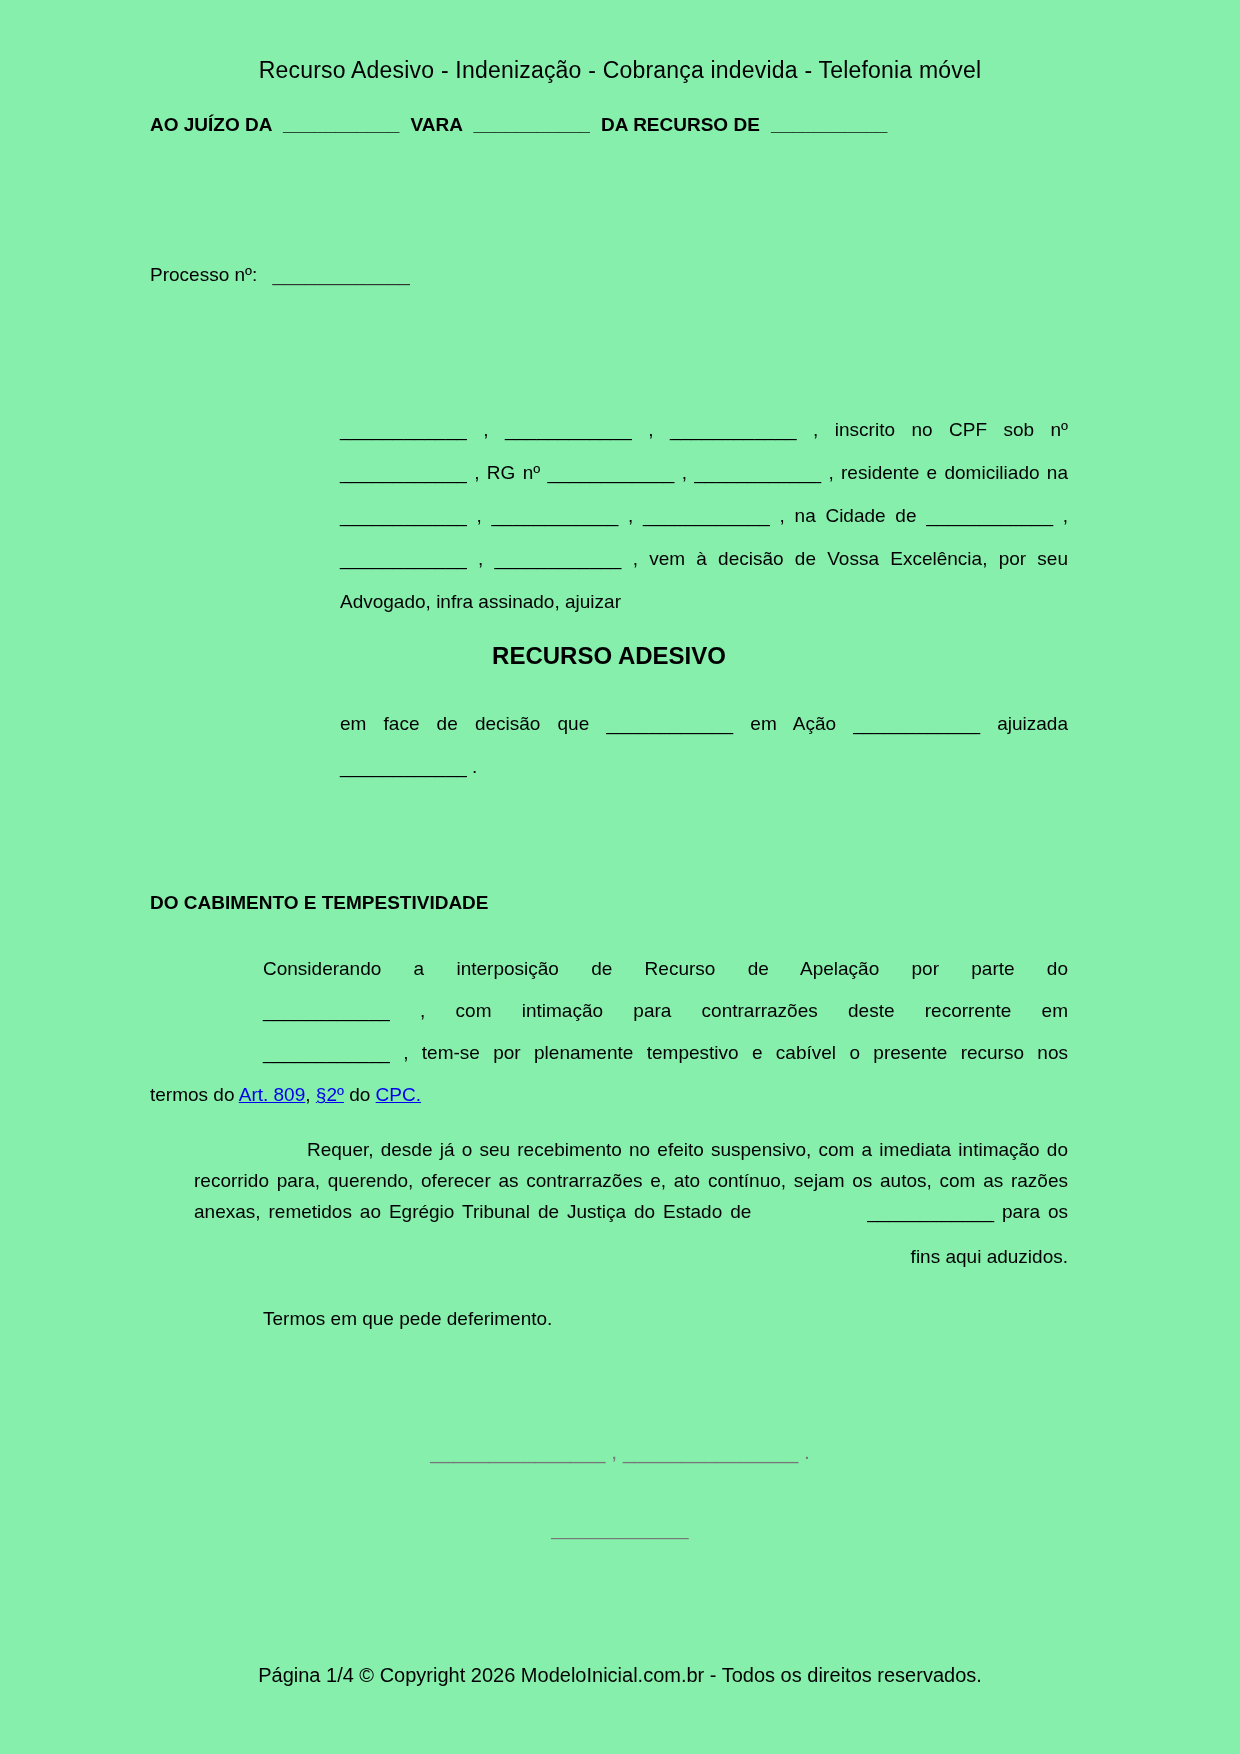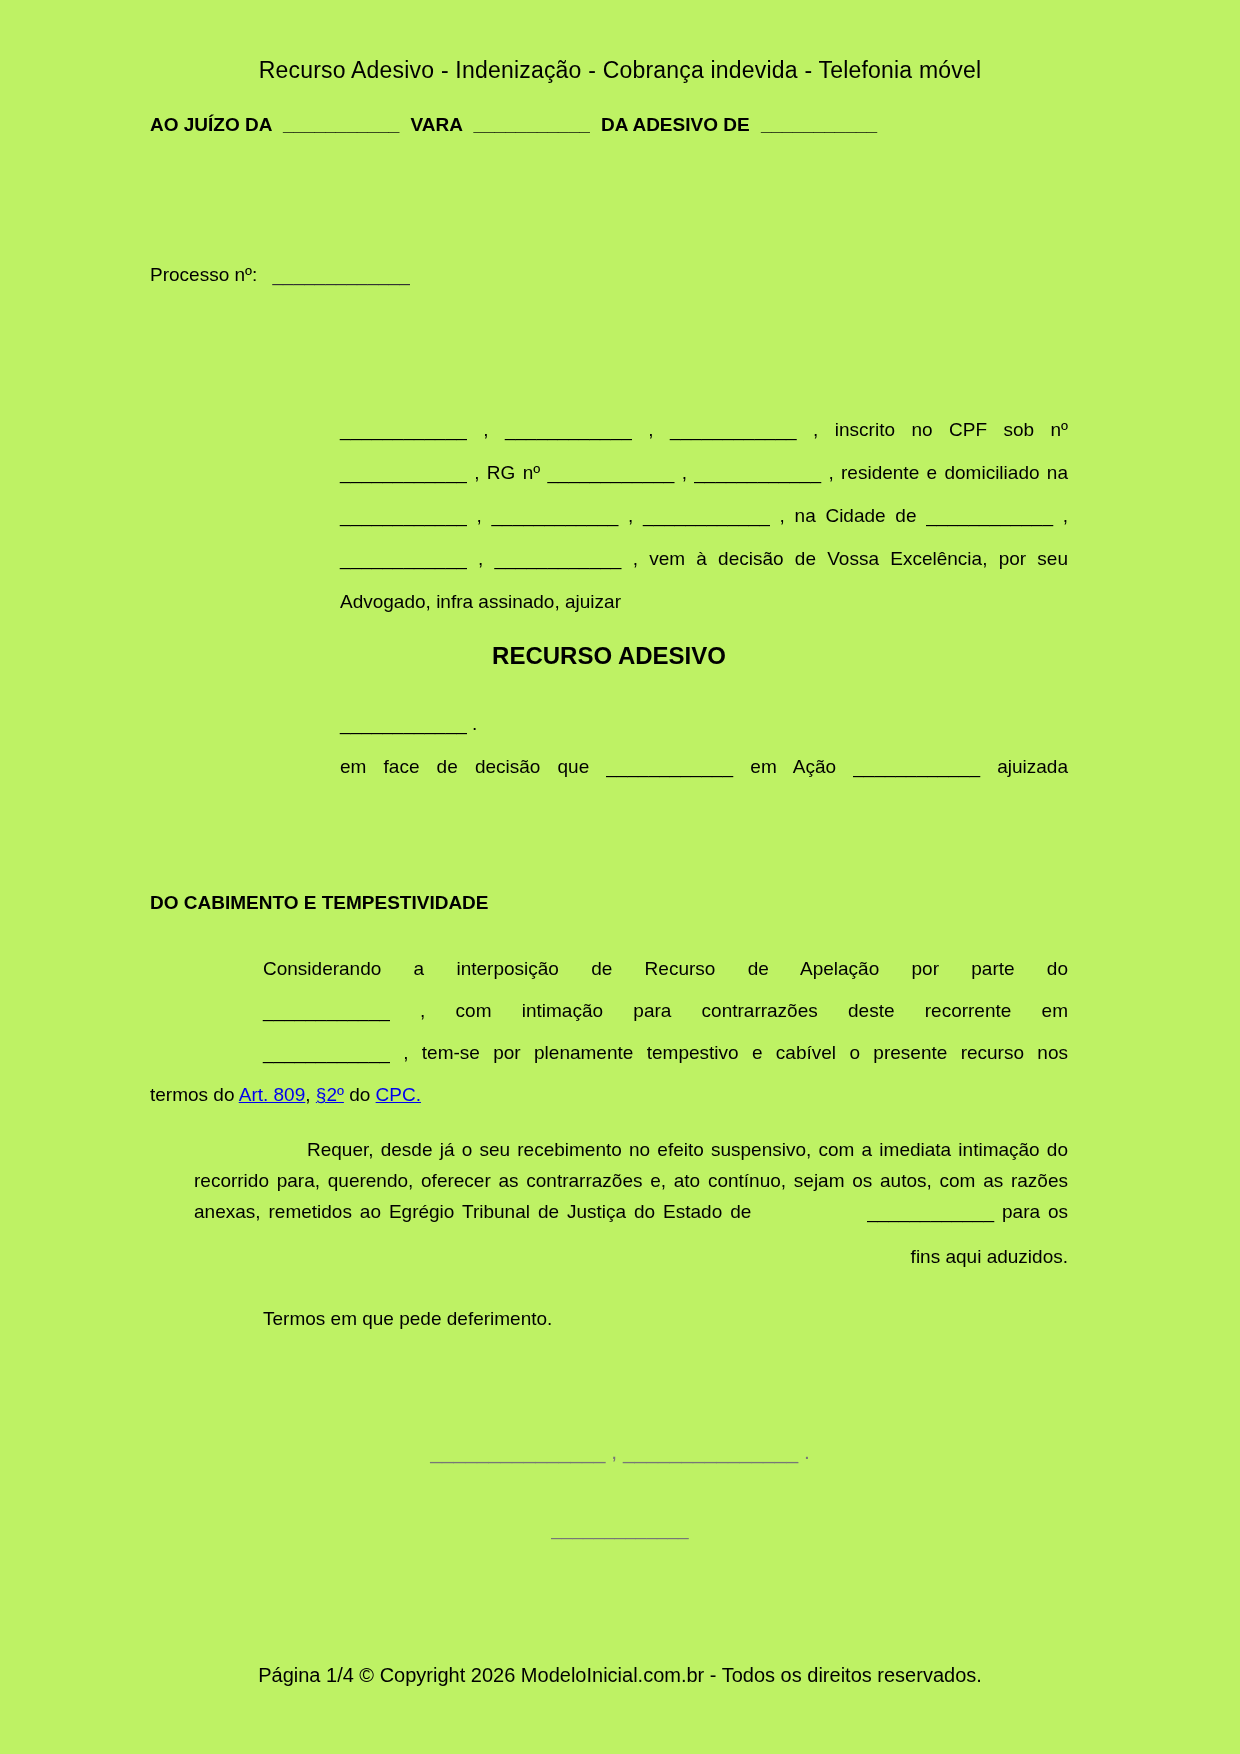--- a/index.html
+++ b/index.html
@@ -1,19 +1,19 @@
 <!DOCTYPE html>
 <html lang="pt-BR"><head>
 <meta charset="utf-8">
 <style>
   html,body { margin:0; padding:0; background:#ffffff; }
   .page {
     position:relative;
     width:1240px; height:1754px;
-    background:#bef264;
+    background:#86efac;
     font-family:"Liberation Sans", sans-serif;
     color:#000;
     overflow:hidden;
   }
   .abs { position:absolute; }
   .doc-title {
     top:57px; left:0; width:1240px;
     text-align:center;
     font-size:23px;
     letter-spacing:0.2px;
@@ -71,42 +71,42 @@
 
 <div class="page">
 
   <div class="abs doc-title">Recurso Adesivo - Indenização - Cobrança indevida  - Telefonia móvel</div>
 
   <div class="abs court-line">
     <span>AO JUÍZO DA</span>
     <span class="blank">___________</span>
     <span>VARA</span>
     <span class="blank">___________</span>
-    <span>DA ADESIVO DE</span>
+    <span>DA RECURSO DE</span>
     <span class="blank">___________</span>
   </div>
 
   <div class="abs processo-line">
     <span>Processo nº:</span>
     <span class="blank">_____________</span>
   </div>
 
   <div class="abs para qual-block">
     <div class="line jline">____________ , ____________ , ____________ , inscrito no CPF sob nº</div>
     <div class="line jline">____________ , RG nº ____________ , ____________ , residente e domiciliado na</div>
     <div class="line jline">____________ , ____________ , ____________ , na Cidade de ____________ ,</div>
     <div class="line jline">____________ , ____________ , vem à decisão de Vossa Excelência, por seu</div>
     <div class="line left-line">Advogado, infra assinado, ajuizar</div>
   </div>
 
   <div class="abs recurso-heading">RECURSO ADESIVO</div>
 
   <div class="abs para emface-block">
+    <div class="line jline">em face de decisão que ____________ em Ação ____________ ajuizada</div>
     <div class="line left-line">____________ .</div>
-    <div class="line jline">em face de decisão que ____________ em Ação ____________ ajuizada</div>
   </div>
 
   <div class="abs section-heading">DO CABIMENTO E TEMPESTIVIDADE</div>
 
   <div class="abs para considerando-block">
     <div class="line jline indented">Considerando a interposição de Recurso de Apelação por parte do</div>
     <div class="line jline indented">____________ , com intimação para contrarrazões deste recorrente em</div>
     <div class="line jline indented">____________ , tem-se por plenamente tempestivo e cabível o presente recurso nos</div>
     <div class="line left-line">
       <span>termos do </span><a class="doc-link">Art. 809</a><span>, </span><a class="doc-link">§2º</a><span> do </span><a class="doc-link">CPC.</a>

